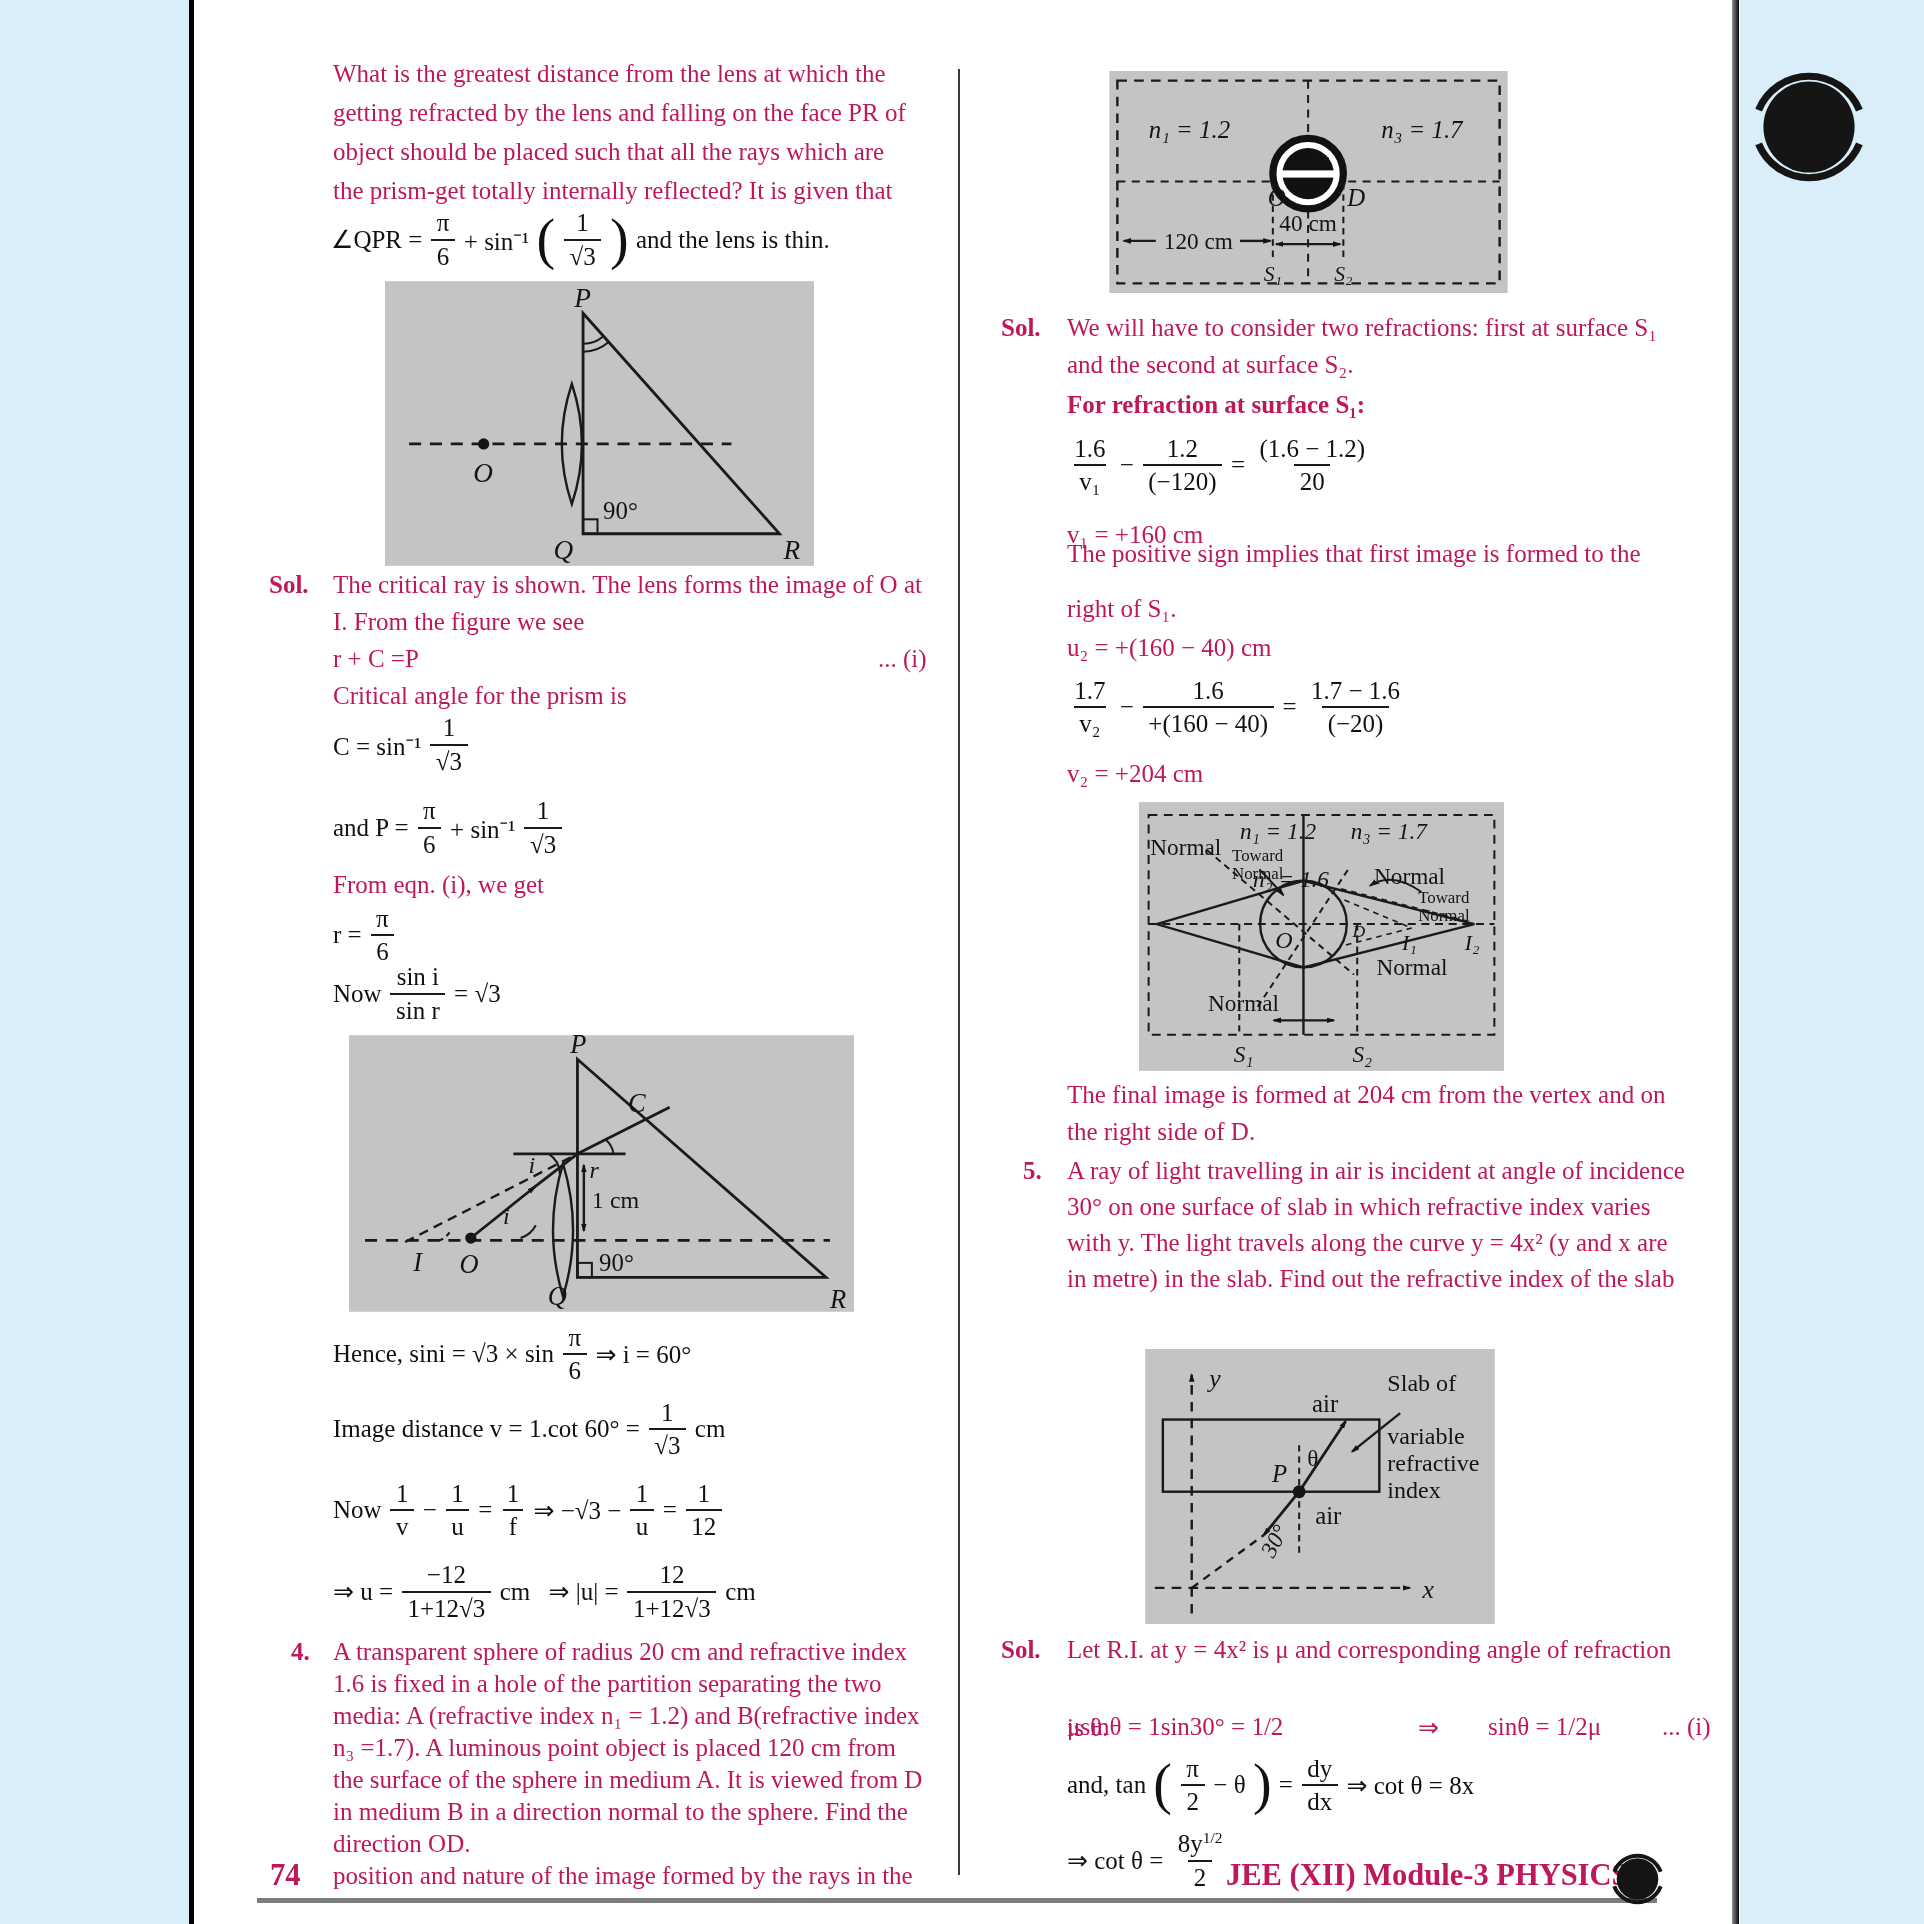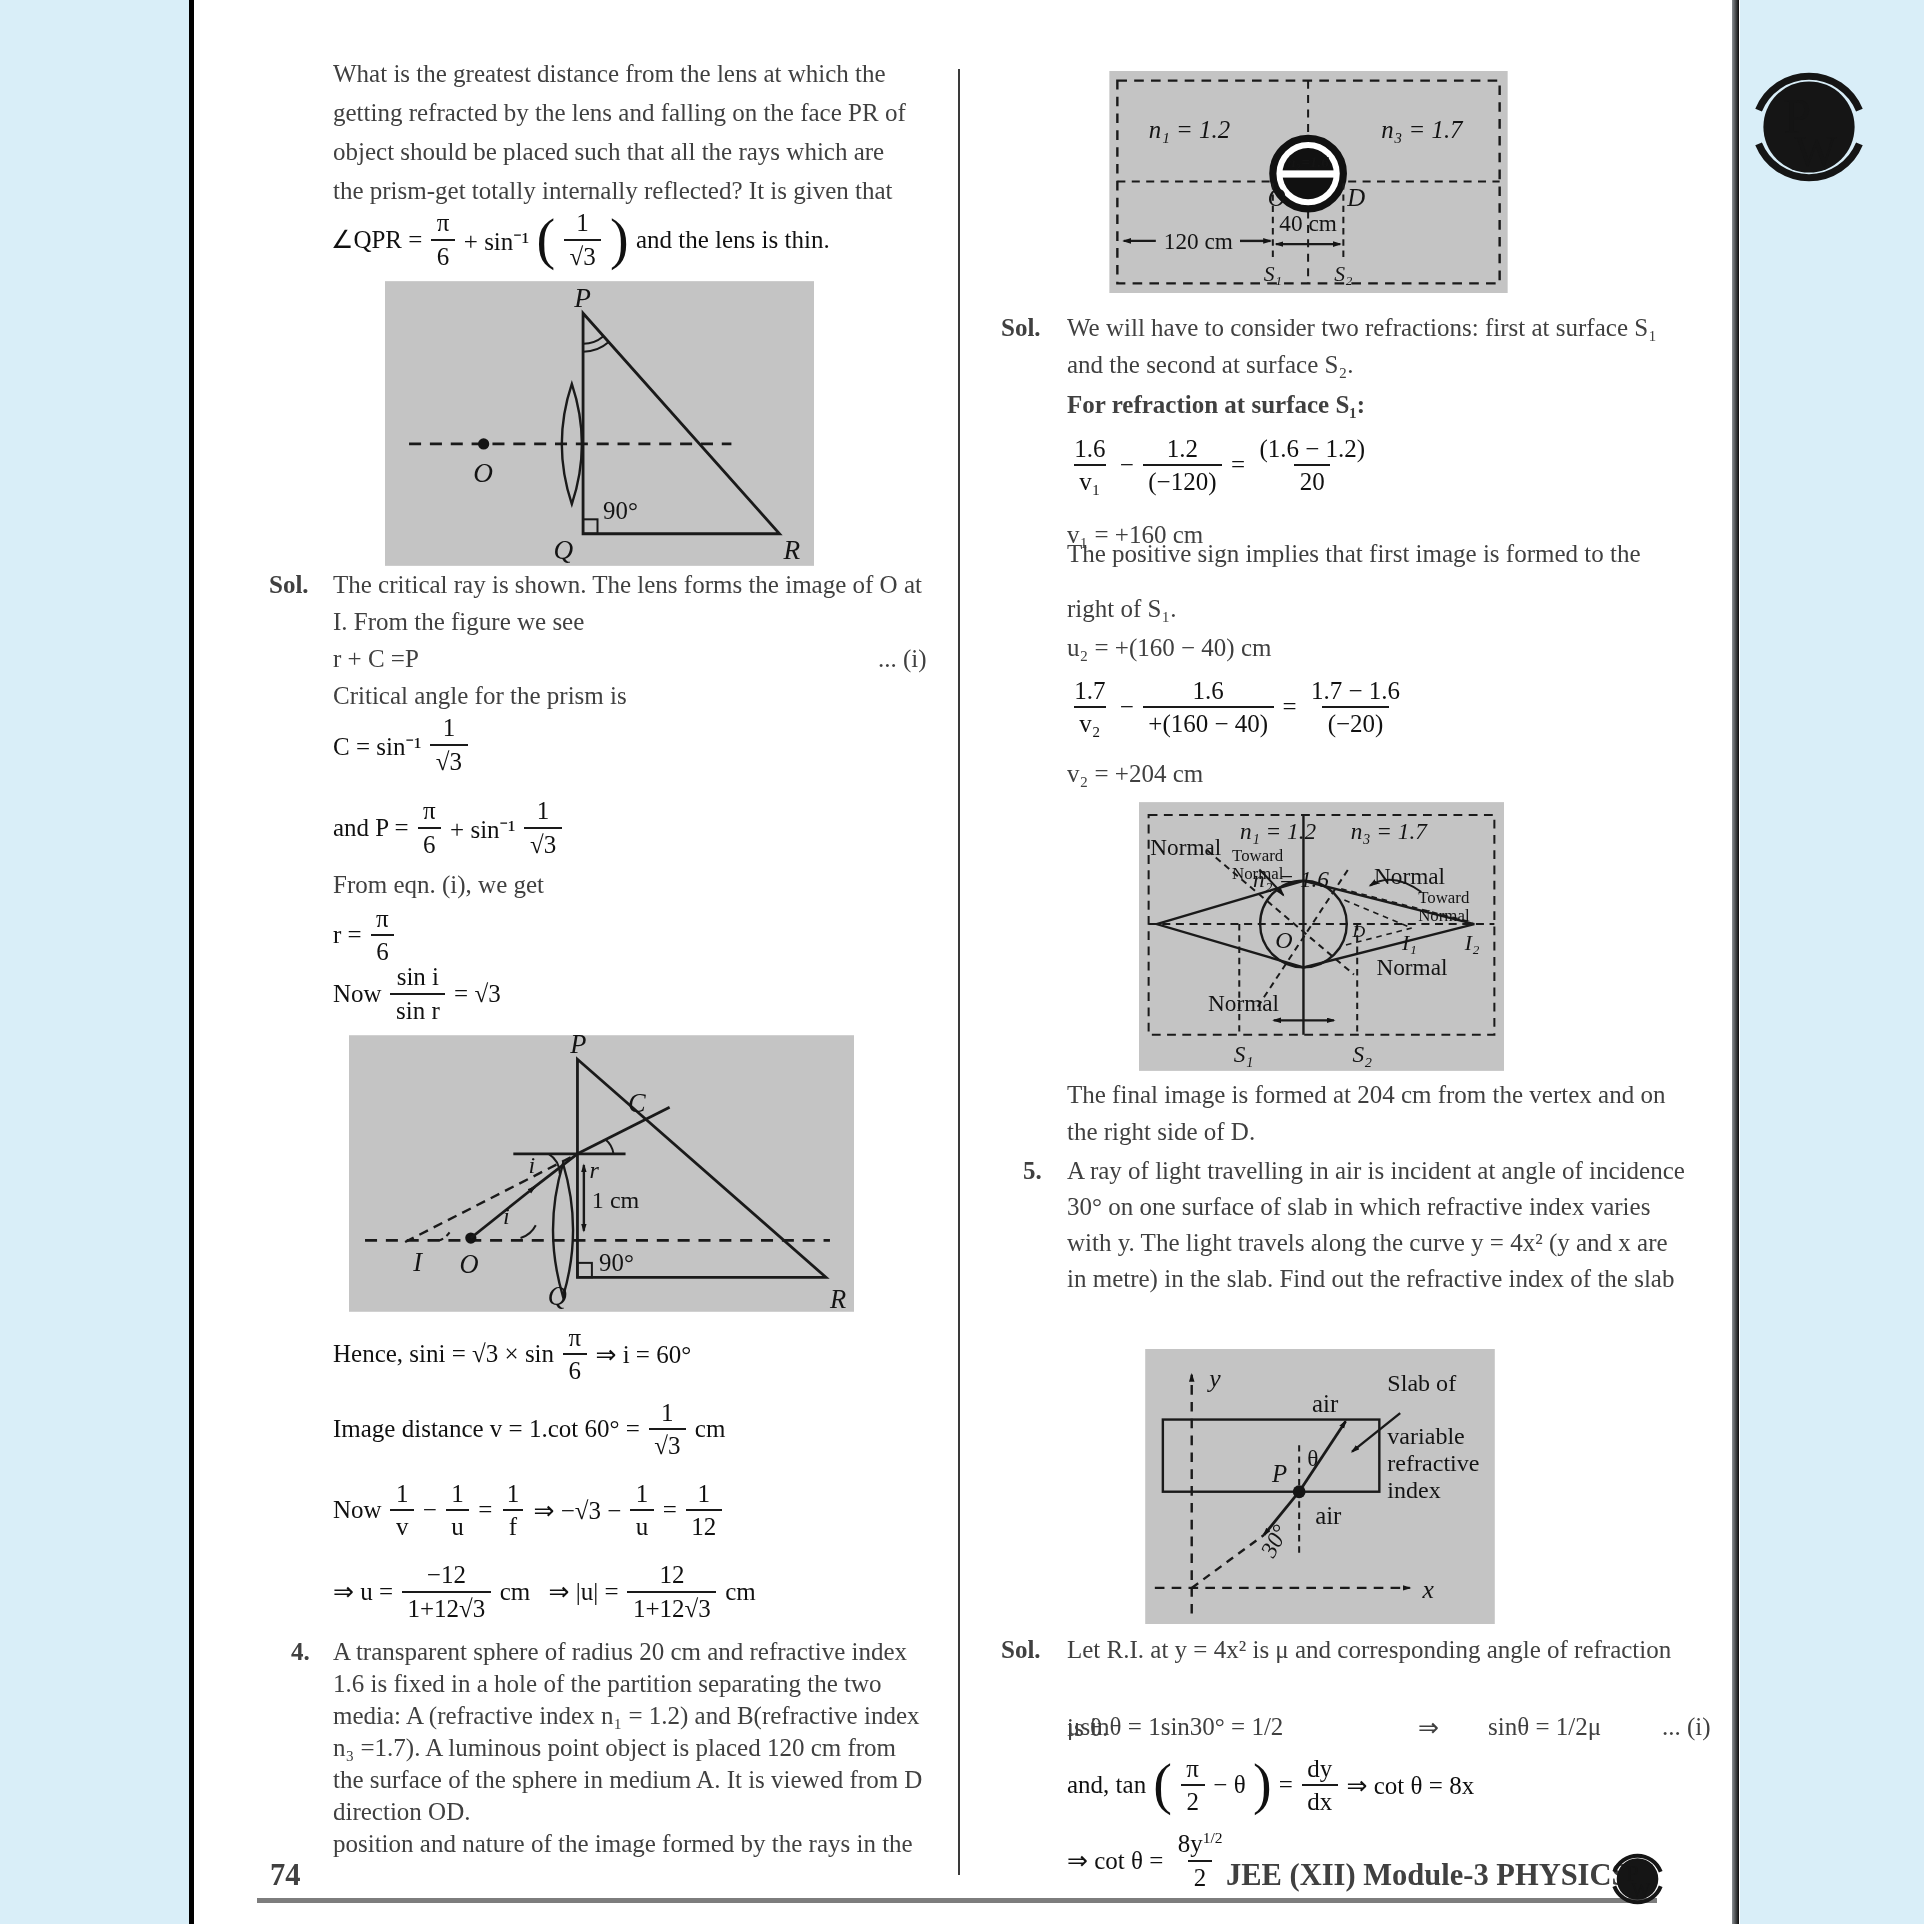--- a/index.html
+++ b/index.html
@@ -1,18 +1,18 @@
 <!DOCTYPE html>
 <html style="font-size:13px"><head>
 <meta charset="utf-8">
 <style>
   html,body{margin:0;padding:0;}
   body{position:relative;width:1925px;height:1925px;background:#ffffff;font-family:"Liberation Serif",serif;color:#111;overflow:hidden;}
   .band{position:absolute;top:0;height:1925px;}
-  .t{position:absolute;font-size:25px;white-space:nowrap;color:#404040;}
+  .t{position:absolute;font-size:25px;white-space:nowrap;color:#be185d;}
   .b{font-weight:bold;}
   .it{}
   .lines div{height:39px;}
   .lines.lh40 div{height:32px;}
   .lines.lh45 div{height:36px;}
   .eq{position:absolute;display:flex;align-items:center;gap:7.2px;font-size:25px;white-space:nowrap;}
   .frac{display:inline-flex;flex-direction:column;align-items:center;margin:0 1.6px;}
   .frac .fn{padding:0 5.6px;line-height:1.25;}
   .frac .fd{padding:0 5.6px;line-height:1.25;border-top:2.4px solid #1a1a1a;}
   .bigp{font-size:56px;font-weight:400;line-height:0.85;}
@@ -213,20 +213,21 @@
   <span>cm</span>
 </div>
 
 <div class="t b" style="left:291px;top:1638px;">4.</div>
 <div class="t lines lh40" style="left:333px;top:1638px;">
   <div>A transparent sphere of radius 20 cm and refractive index</div>
   <div>1.6 is fixed in a  hole of the partition separating the two</div>
   <div>media: A (refractive index n₁ = 1.2) and B(refractive index</div>
   <div>n₃ =1.7). A luminous point object is placed 120 cm from</div>
   <div>the surface of the sphere in medium A. It is viewed from D</div>
+  <div>in medium B in a  direction normal to the sphere. Find the</div>
   <div>direction OD.</div>
   <div>position and nature of the image formed by the rays in the</div>
 </div>
 
 <svg class="figsvg" style="left:1109px;top:71px;" width="399" height="222" viewBox="0 0 497 277">
   <rect x="0" y="0" width="497" height="277" fill="#c4c4c4"></rect>
   <rect x="10" y="12" width="477" height="253" fill="none" stroke="#1a1a1a" stroke-width="3" stroke-dasharray="12 9"></rect>
   <line x1="248" y1="12" x2="248" y2="265" stroke="#1a1a1a" stroke-width="2.5" stroke-dasharray="10 8"></line>
   <line x1="10" y1="138" x2="487" y2="138" stroke="#1a1a1a" stroke-width="2.5" stroke-dasharray="10 8"></line>
   <circle cx="248" cy="128" r="44" fill="#ffffff" stroke="#111" stroke-width="9"></circle>

